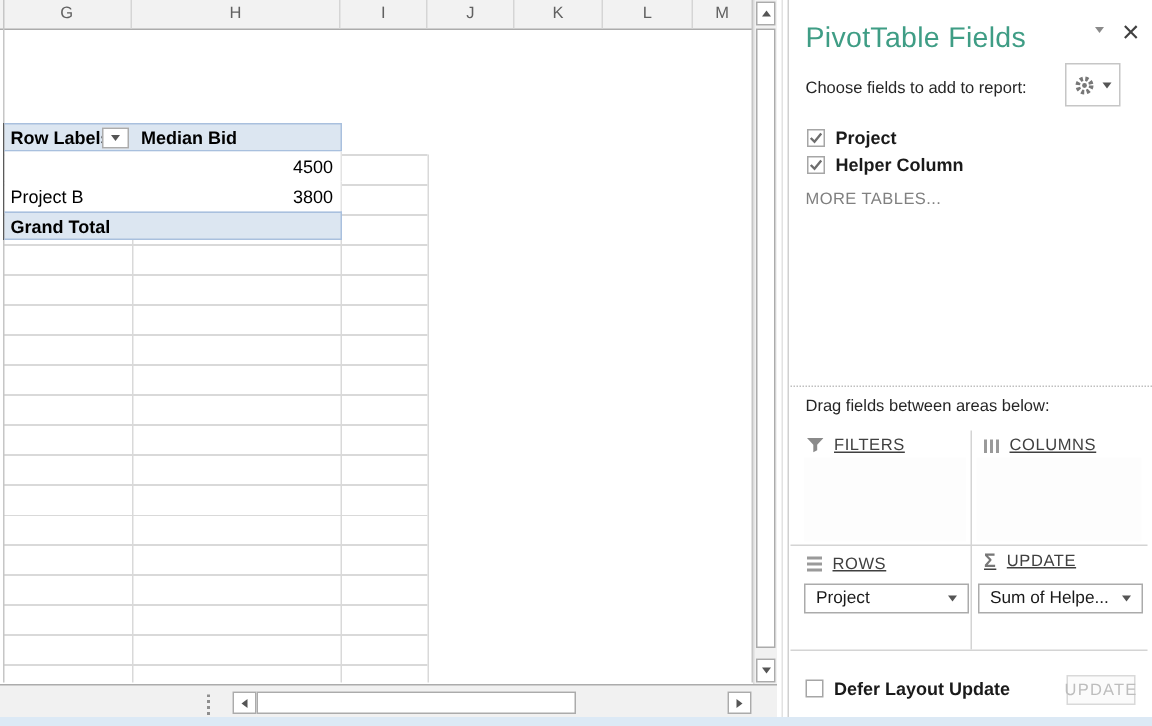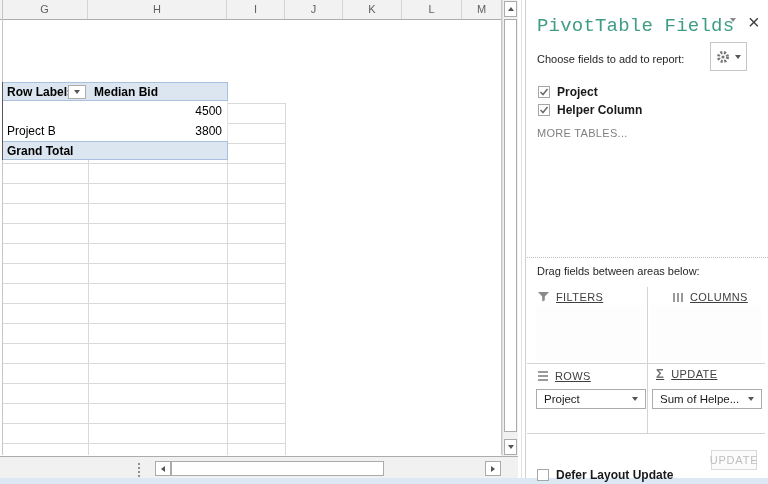--- a/index.html
+++ b/index.html
@@ -139,21 +139,21 @@
       </div>
   </div>
 
   <div class="abs" style="left:521px;top:0;width:1px;height:478px;background:#E2E2E2;"></div>
   <div class="abs" style="left:525px;top:0;width:1px;height:478px;background:#D0D0D0;"></div>
 
   <div class="abs" style="left:0;top:478px;width:768px;height:6px;background:#DCE9F5;"></div>
 
   <div class="pane">
 
-    <div class="pane-title" style="color:#3F9D85;font-family:Liberation Mono, monospace;">PivotTable Fields</div>
+    <div class="pane-title" style="color:#3F9D85;">PivotTable Fields</div>
     <div class="abs" style="left:203px;top:22px;"><span class="tri-down" style="border-top-color:#8A8A8A;"></span></div>
     <div class="abs" style="left:221px;top:12px;font-size:20px;color:#404040;line-height:20px;">×</div>
 
     <div class="abs" style="left:10px;top:53px;">Choose fields to add to report:</div>
 
     <div class="gearbtn">
       <svg width="14" height="14">
         <circle cx="7" cy="7" r="4.5" fill="none" stroke="#777" stroke-width="3" stroke-dasharray="2 1.6"></circle>
         <circle cx="7" cy="7" r="1.6" fill="#777"></circle>
       </svg>
@@ -186,21 +186,21 @@
     <div class="vline2" style="left:120px;top:287px;height:146px;"></div>
     <div class="hline" style="left:0;top:363px;width:238px;"></div>
     <div class="hline" style="left:0;top:433px;width:238px;"></div>
 
     <div class="area-head" style="left:11px;top:291px;">
       <svg width="11" height="10">
           <path d="M0 0 H11 L6.8 4.5 V8.2 L4.2 9.5 V4.5 Z" fill="#8A8A8A"></path>
         </svg>
       <span>FILTERS</span>
     </div>
-    <div class="area-head" style="left:129px;top:291px;margin-left:17px;">
+    <div class="area-head" style="left:129px;top:291px;">
       <span class="icon-bars-v">
           <i></i>
           <i></i>
           <i></i>
         </span>
       <span>COLUMNS</span>
     </div>
     <div class="abs" style="left:9px;top:305px;width:108px;height:56px;background:#FDFDFD;"></div>
     <div class="abs" style="left:124px;top:305px;width:110px;height:56px;background:#FDFDFD;"></div>
 
@@ -219,20 +219,20 @@
 
     <div class="area-btn" style="left:9px;top:389px;width:110px;">
       <span>Project</span>
       <span class="tri-down"></span>
     </div>
     <div class="area-btn" style="left:125px;top:389px;width:110px;">
       <span>Sum of Helpe...</span>
       <span class="tri-down"></span>
     </div>
 
-    <div class="fieldrow" style="top:452px;left:10px;margin-top:16px;">
+    <div class="fieldrow" style="top:452px;left:10px;">
       <span class="cbox"></span>
       <span class="flabel">Defer Layout Update</span>
     </div>
     <div class="update-btn">UPDATE</div>
   </div>
 
 </div>
 
 </body></html>

